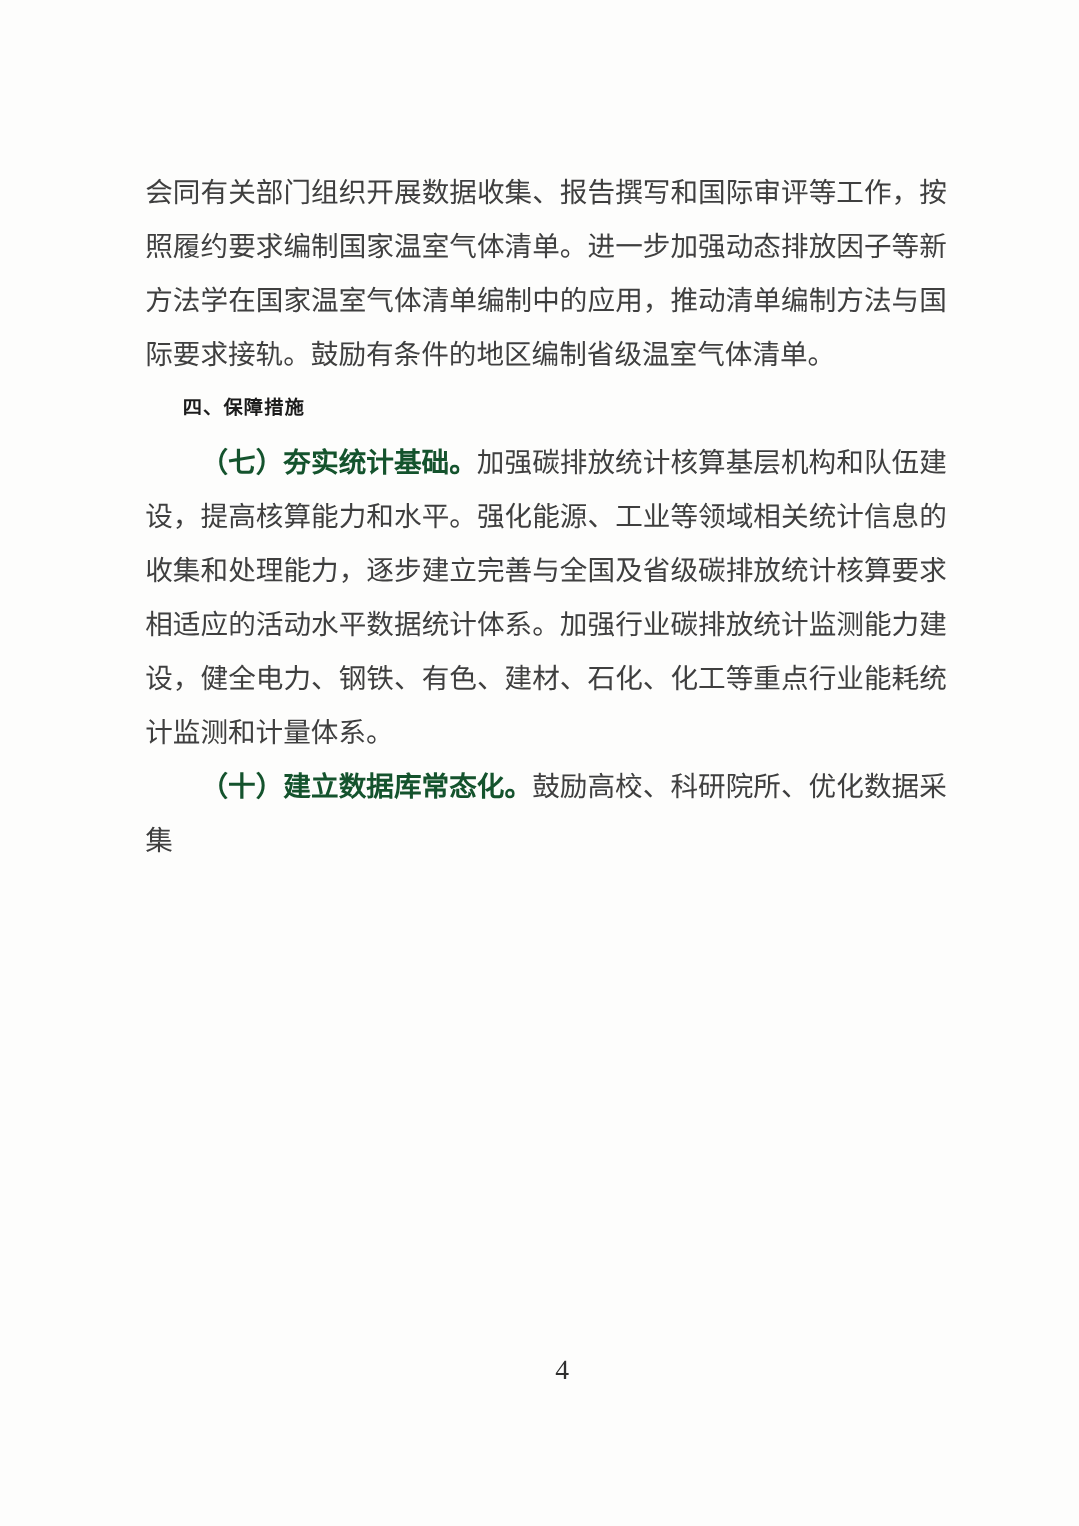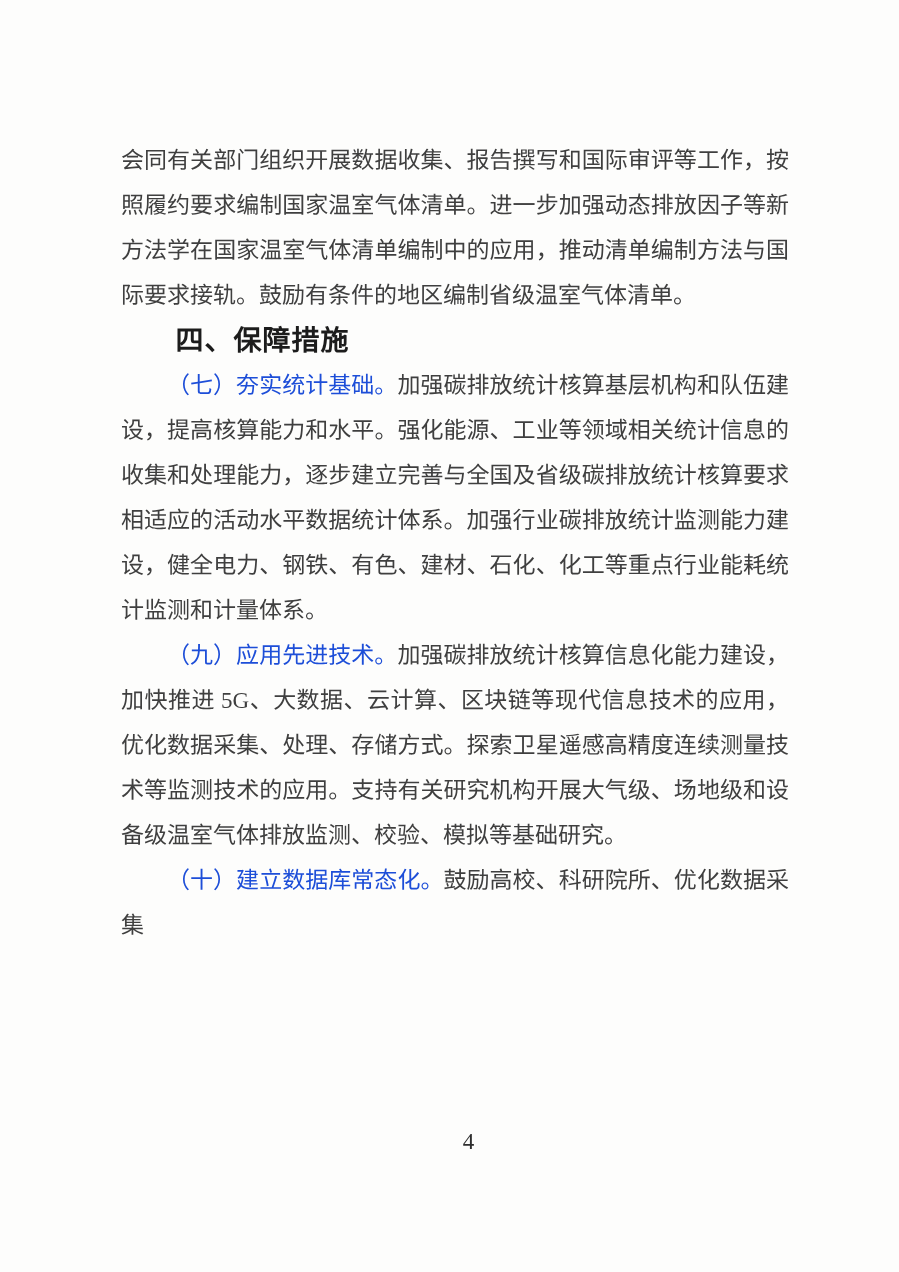--- a/index.html
+++ b/index.html
@@ -28,27 +28,27 @@
     line-height: 45px;
     color: #3f3f3f;
     text-align: justify;
     text-indent: 2em;
     word-break: break-all;
   }
   .para.no-indent {
     text-indent: 0;
   }
   .item-label {
-    font-weight: 400;
-    color: #1d4ed8;
+    font-weight: 700;
+    color: #14532d;
   }
   .section-heading {
     margin: 0;
     font-family: "Liberation Sans", sans-serif;
-    font-size: 28px;
+    font-size: 16px;
     line-height: 45px;
     font-weight: 700;
     color: #1c1c1c;
     text-indent: 1.95em;
     letter-spacing: 1px;
   }
   .page-number {
     position: absolute;
     top: 1124px;
     left: 0;
@@ -66,20 +66,19 @@
 <div class="page">
   <div class="content">
 
     <p class="para no-indent">会同有关部门组织开展数据收集、报告撰写和国际审评等工作，按照履约要求编制国家温室气体清单。进一步加强动态排放因子等新方法学在国家温室气体清单编制中的应用，推动清单编制方法与国际要求接轨。鼓励有条件的地区编制省级温室气体清单。</p>
 
     <h2 class="section-heading">四、保障措施</h2>
 
     <p class="para"><span class="item-label">（七）夯实统计基础。</span><span>加强碳排放统计核算基层机构和队伍建设，提高核算能力和水平。强化能源、工业等领域相关统计信息的收集和处理能力，逐步建立完善与全国及省级碳排放统计核算要求相适应的活动水平数据统计体系。加强行业碳排放统计监测能力建设，健全电力、钢铁、有色、建材、石化、化工等重点行业能耗统计监测和计量体系。</span></p>
 
 
-    <p class="para"><span class="item-label">（九）应用先进技术。</span><span>加强碳排放统计核算信息化能力建设，加快推进 5G、大数据、云计算、区块链等现代信息技术的应用，优化数据采集、处理、存储方式。探索卫星遥感高精度连续测量技术等监测技术的应用。支持有关研究机构开展大气级、场地级和设备级温室气体排放监测、校验、模拟等基础研究。</span></p>
 
     <p class="para"><span class="item-label">（十）建立数据库常态化。</span><span>鼓励高校、科研院所、优化数据采集</span></p>
 
   </div>
 
   <div class="page-number">4</div>
 </div>
 
 </body></html>

